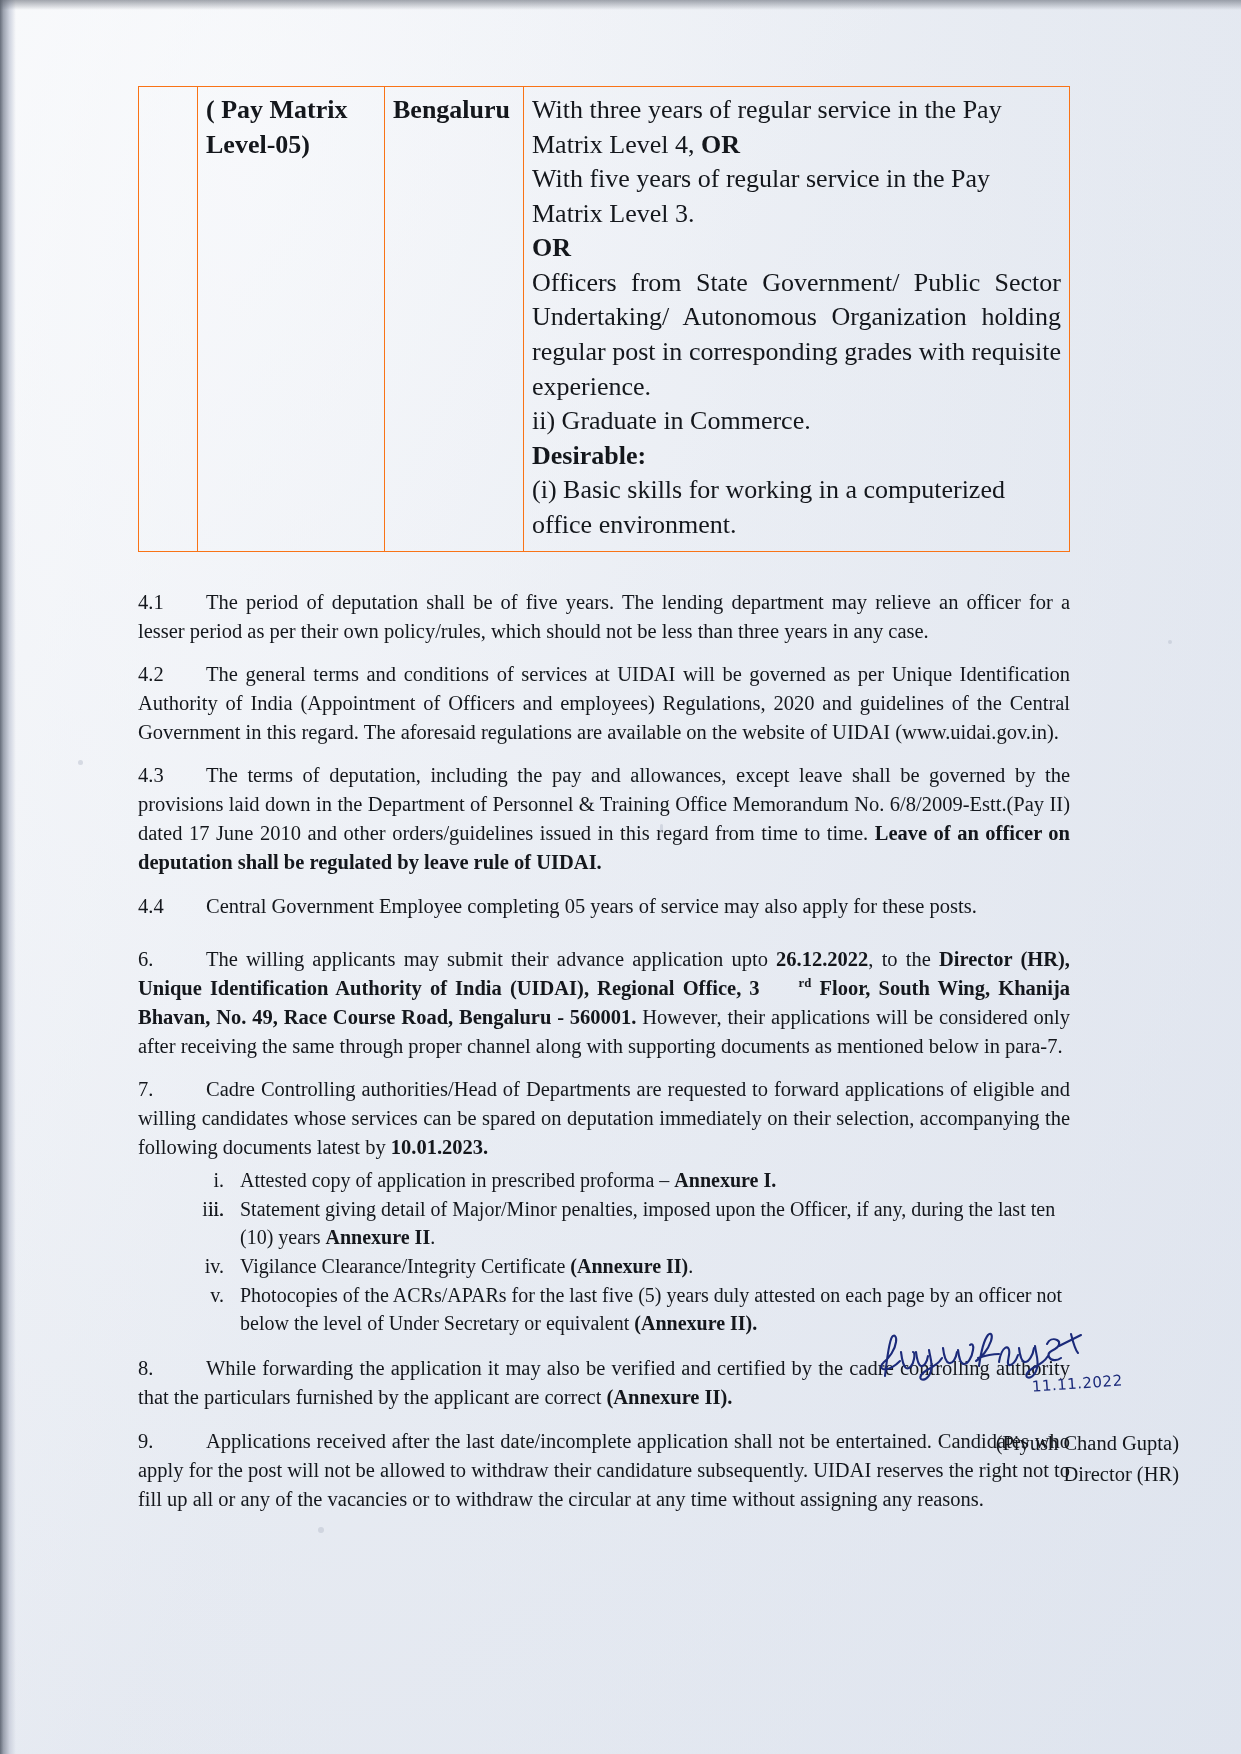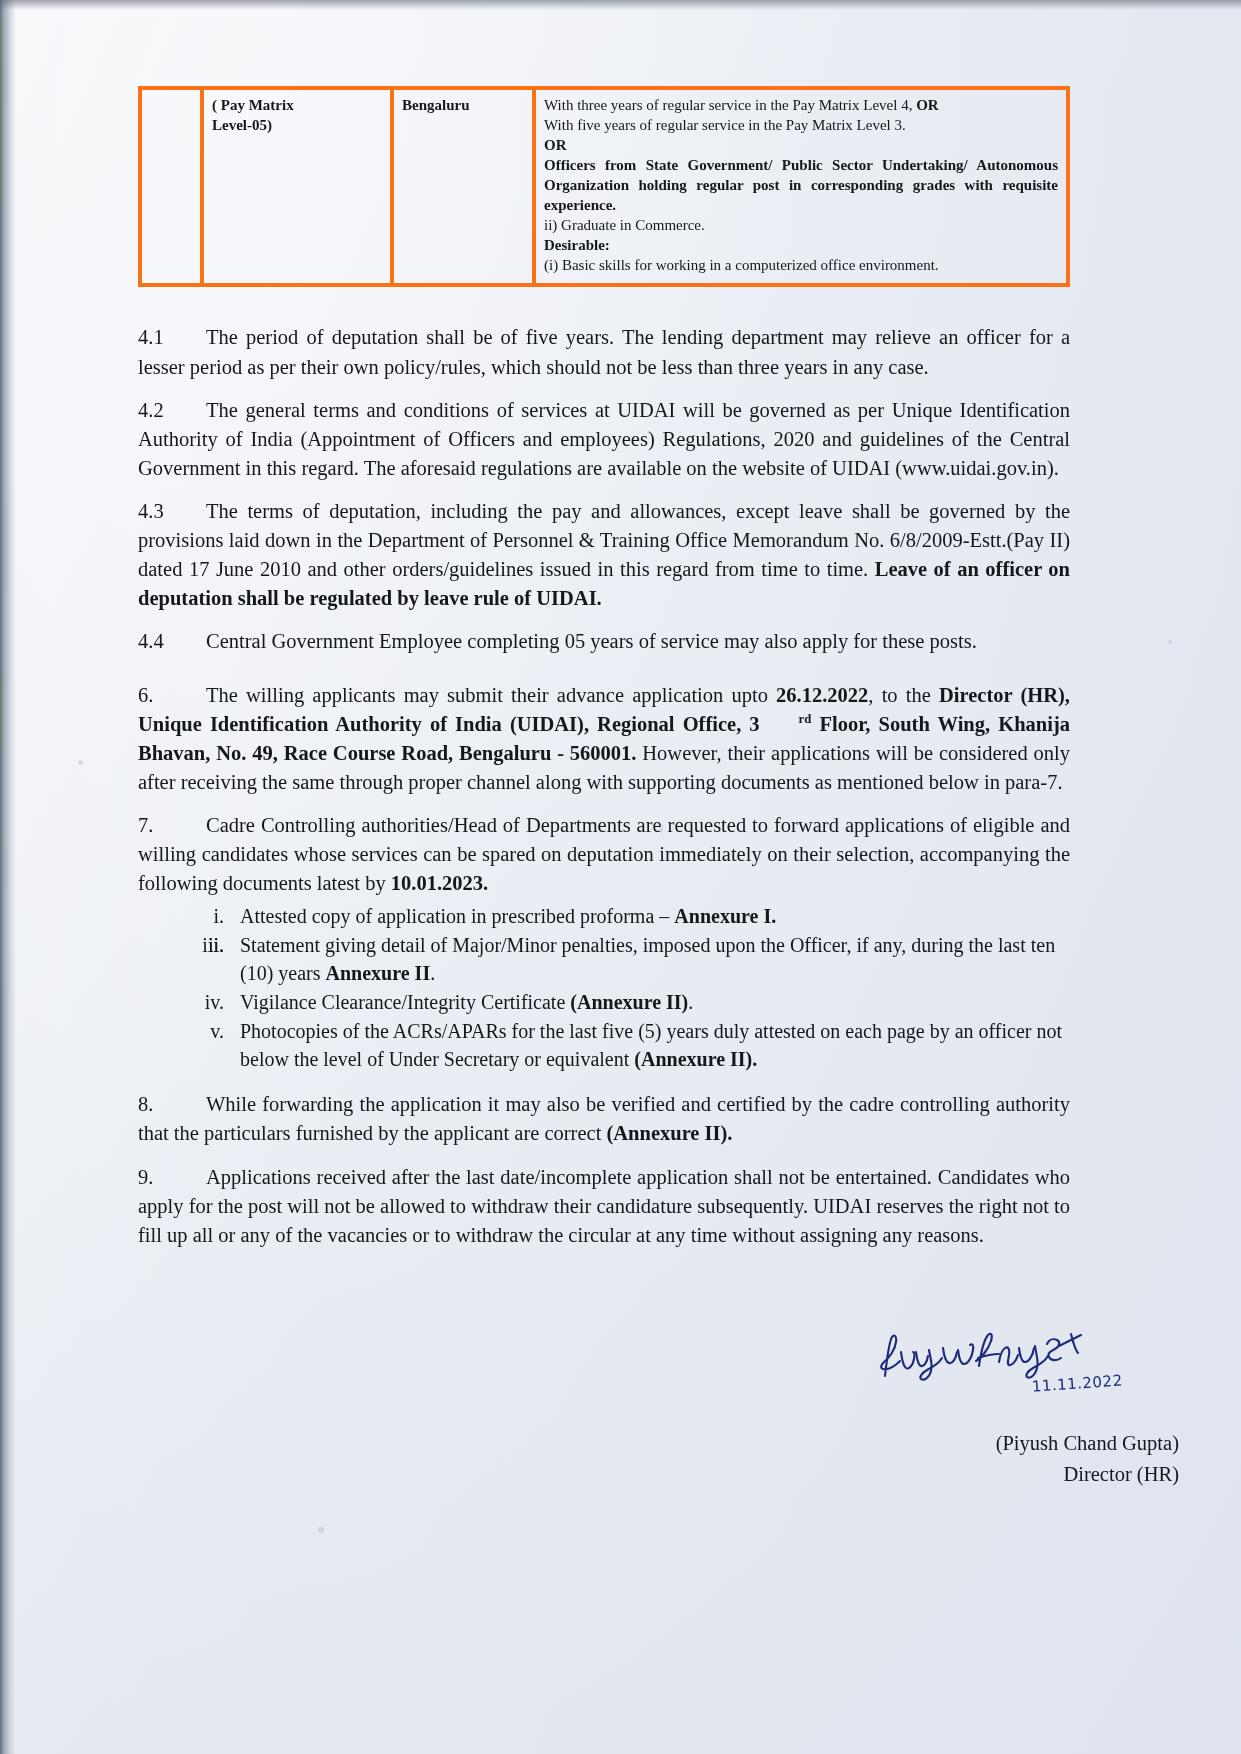--- a/index.html
+++ b/index.html
@@ -39,32 +39,32 @@
   }
 
   
   table.req-table{
     border-collapse:collapse;
     width:932px;
     table-layout:fixed;
     margin:0;
   }
   table.req-table td{
-    border:4px solid #f97316;
+    border:1px solid #f97316;
     vertical-align:top;
     padding:6px 8px 8px 8px;
-    font-size:15px;
+    font-size:26px;
     line-height:1.33;
   }
   td.c1{ width:42px; padding:0; }
   td.c2{ width:170px; font-weight:bold; font-size:19.5px; }
   td.c3{ width:122px; font-weight:bold; }
   td.c4{ width:auto; }
   .cell-lines div{ margin:0; }
-  .just{ text-align:justify; text-align-last:left;font-weight:bold; }
+  .just{ text-align:justify; text-align-last:left; }
   .b{ font-weight:bold; }
 
   
   .para{
     margin:0 0 4px 0;
     font-size:20.5px;
     line-height:1.42;
     text-align:justify;
     text-align-last:left;
   }

